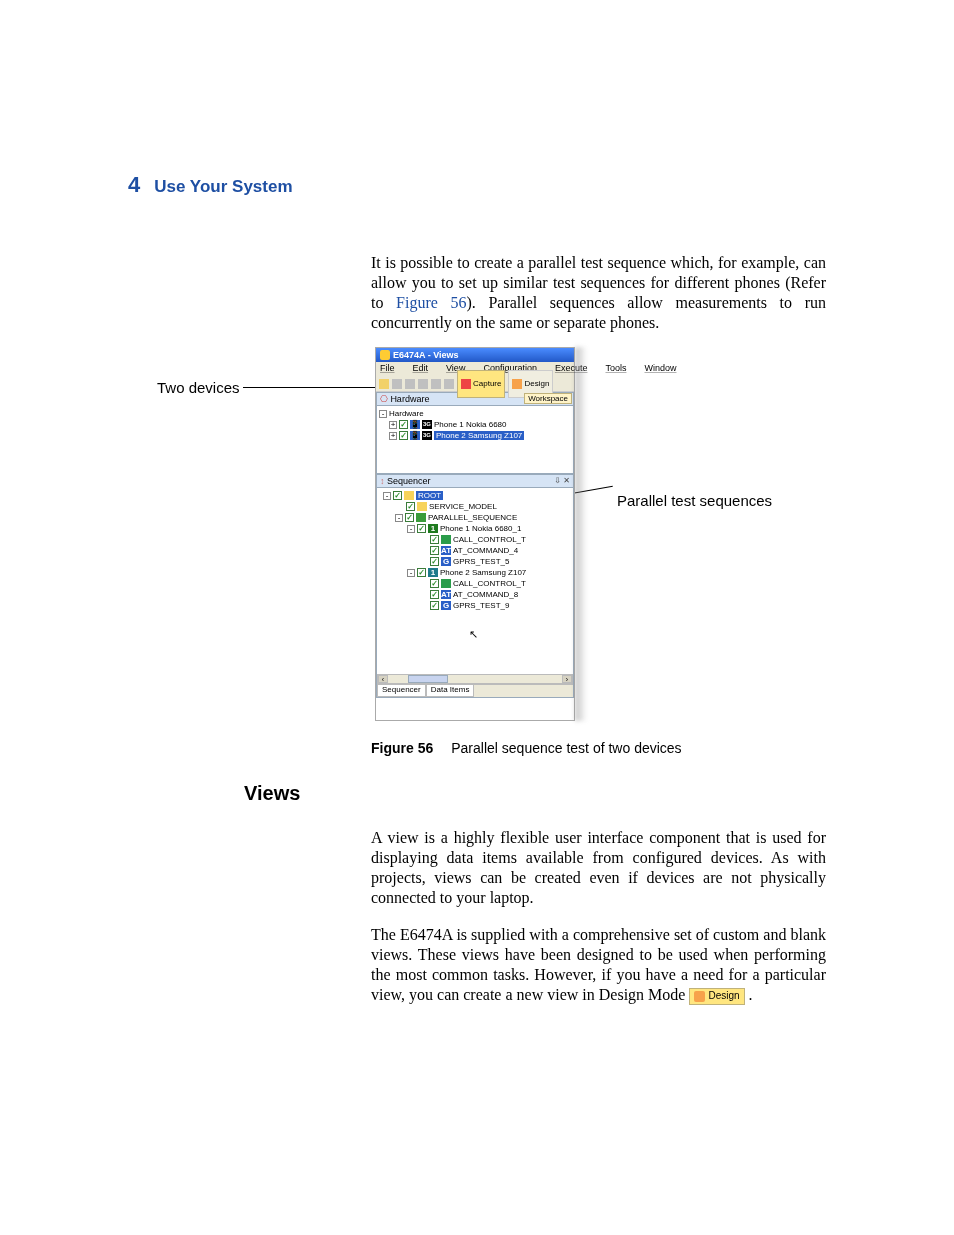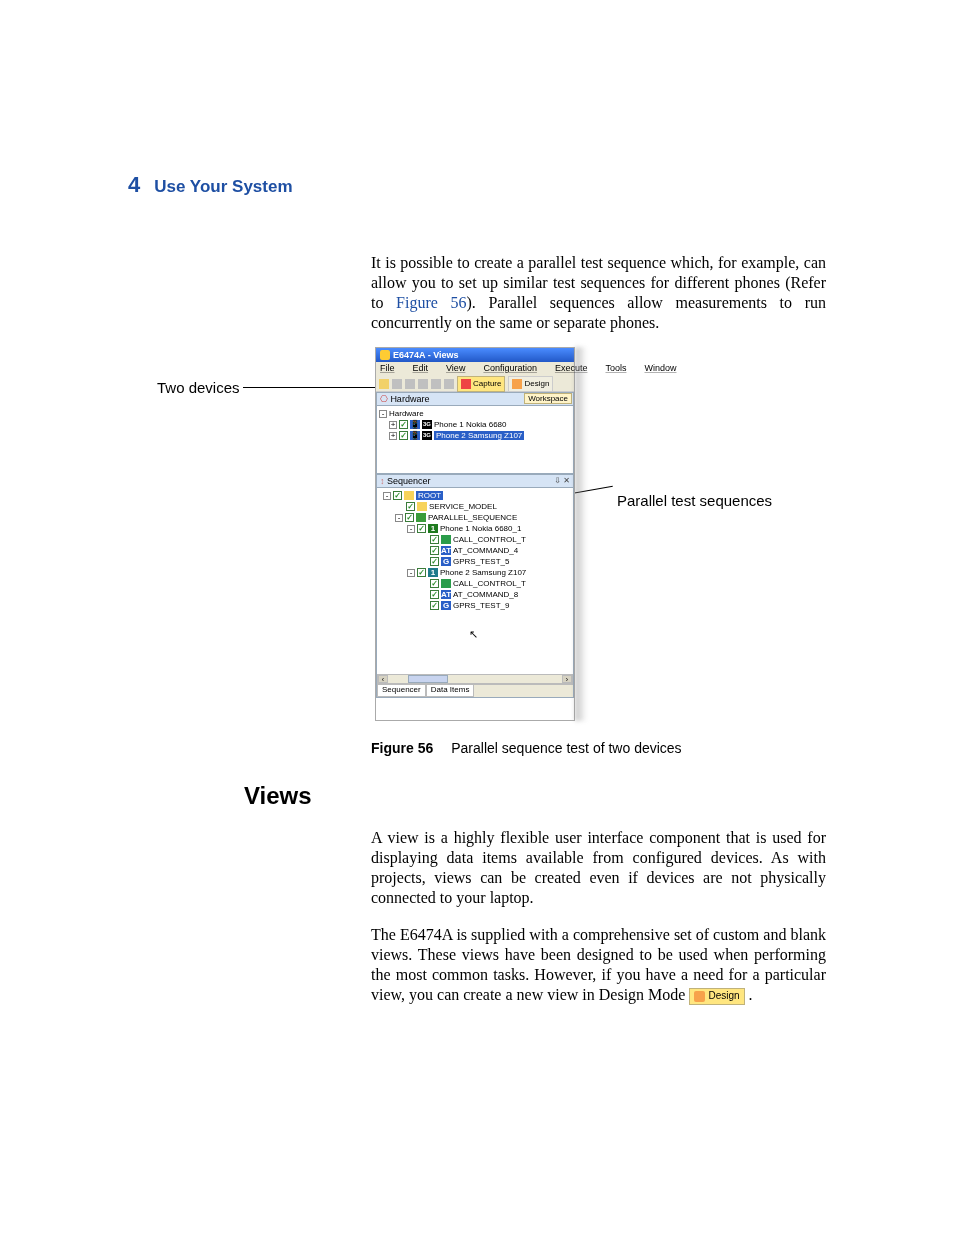--- a/index.html
+++ b/index.html
@@ -19,21 +19,21 @@
   .line-left { position: absolute; top: 40px; left: 86px; width: 132px; height: 1px; background: #000; }
   .line-right { position: absolute; top: 153px; left: 375px; width: 82px; height: 1px; background: #000; transform: rotate(-10deg); transform-origin: left; }
   
   .app { position: absolute; top: 0; left: 218px; width: 200px; height: 374px; background: #fff; border: 1px solid #aaa; font-family: Tahoma, Arial, sans-serif; font-size: 9px; }
   .app-shadow { position: absolute; top: 0; left: 418px; width: 12px; height: 374px; background: linear-gradient(90deg,#888,transparent); filter: blur(2px); opacity:.5; }
   .titlebar { height: 14px; background: linear-gradient(180deg,#4a8cff,#2258c7); color:#fff; padding:1px 4px; font-weight:bold; display:flex; align-items:center; gap:3px; }
   .titlebar .ticon { width:10px;height:10px;background:#fc3;border-radius:2px;display:inline-block; }
   .menubar { height: 14px; background:#ece9d8; display:flex; gap:18px; padding:1px 4px; }
   .menubar span { text-decoration: underline; text-decoration-color: rgba(0,0,0,.3); }
   .toolbar { height: 16px; background:#ece9d8; border-bottom:1px solid #ccc; display:flex; align-items:center; gap:3px; padding:1px 3px; font-size:8px; }
-  .tb-btn { border:1px solid #c0b27a; background:#ffe680; padding:0 3px; height:16px; display:inline-flex; align-items:center; gap:2px; }
+  .tb-btn { border:1px solid #c0b27a; background:#ffe680; padding:0 3px; height:28px; display:inline-flex; align-items:center; gap:2px; }
   .tb-btn.alt { background:#f0eee0; border-color:#ccc; }
   .tb-icon { width:10px;height:10px;background:#7aa;display:inline-block; }
   .panel-head { background:#d6e4f5; border:1px solid #9ab; padding:1px 3px; display:flex; justify-content:space-between; align-items:flex-start; font-size:9px; }
   .panel-head .pin { font-size:8px; color:#444; }
   .panel-body { background:#fff; border:1px solid #9ab; border-top:none; font-size:8px; padding:2px 2px; }
   .hw { height: 68px; }
   .sq { height: 210px; overflow:hidden; position:relative; }
   .tree-row { display:flex; align-items:center; gap:2px; white-space: nowrap; padding-left: var(--ind,0); height:11px; }
   .exp { width:8px;height:8px;border:1px solid #888;display:inline-flex;align-items:center;justify-content:center;font-size:8px;line-height:1;background:#fff; }
   .chk { width:9px;height:9px;border:1px solid #3a7c3a;background:#fff;display:inline-flex;align-items:center;justify-content:center;color:#2a8c2a;font-size:8px;font-weight:bold; }
@@ -41,21 +41,21 @@
   .sel { background:#2a5fc7;color:#fff;padding:0 2px; }
   .workspace-tab { position:absolute; top:45px; right:2px; font-size:8px; border:1px solid #c0b27a; background:#fff4c8; padding:0 3px; }
   .seq-tabs { position:absolute; bottom:0; left:0; right:0; height:13px; background:#ece9d8; display:flex; gap:0; border-top:1px solid #bbb; }
   .seq-tabs .t { border:1px solid #bbb; border-top:none; background:#fff; padding:0 4px; font-size:8px; }
   .scroll-h { position:absolute; bottom:13px; left:0; right:0; height:10px; background:#ece9d8; border:1px solid #bbb; }
   .scroll-h .thumb { position:absolute; left:30px; width:40px; top:0; bottom:0; background:#c8d4ef; border:1px solid #9ab; }
   .scroll-h .arrow { position:absolute; top:0; bottom:0; width:10px; background:#d6d2c2; border:1px solid #bbb; font-size:7px; text-align:center; }
   .scroll-h .al { left:0; } .scroll-h .ar { right:0; }
   .fig-caption { position: absolute; top: 740px; left: 371px; font-family: Arial, sans-serif; font-size: 14px; }
   .fig-caption b { font-weight: bold; margin-right: 18px; }
-  .views-h { position: absolute; top: 782px; left: 244px; font-family: Arial, sans-serif; font-size: 24px; font-weight: bold; }
+  .views-h { position: absolute; top: 782px; left: 244px; font-family: Arial, sans-serif; font-size: 20px; font-weight: bold; }
   .body2 { top: 828px; }
   .body3 { top: 925px; }
   .design-btn-inline { display:inline-flex; align-items:center; border:1px solid #c0b27a; background:#ffe680; font-family:Tahoma,Arial,sans-serif; font-size:10px; padding:1px 4px; gap:3px; vertical-align:middle; }
   .design-btn-inline .di { width:11px;height:11px;background:#f7a24b;display:inline-block;border-radius:2px; }
   .footer { position:absolute; bottom: 145px; left:128px; right:128px; display:flex; justify-content:space-between; font-family: Arial, sans-serif; font-weight:bold; font-size:15px; color:#1e4fa3; }
 </style>
 </head>
 <body>
 
 <div class="page">

